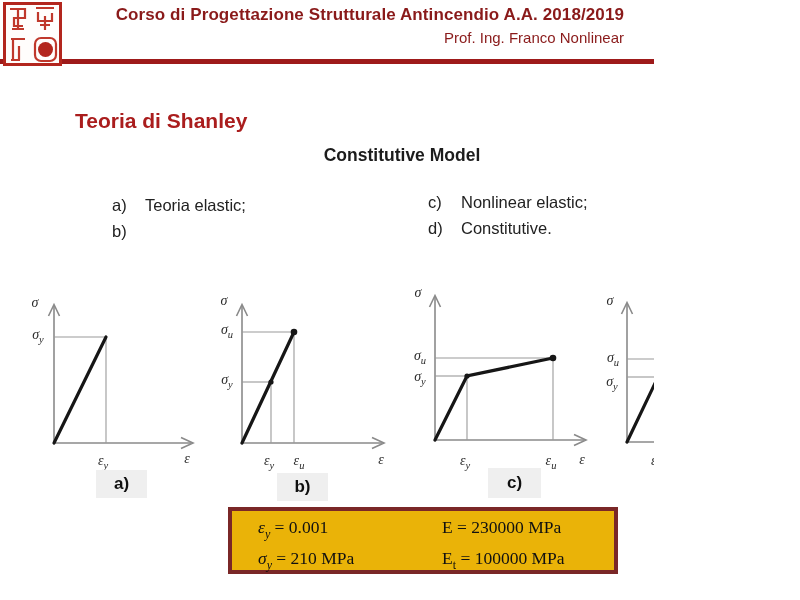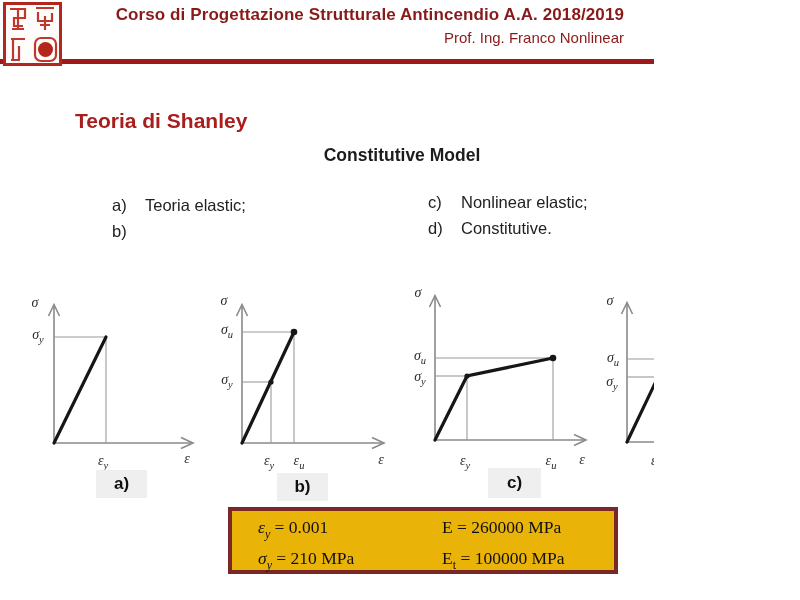--- a/index.html
+++ b/index.html
@@ -192,20 +192,20 @@
   <div class="tagbox" style="left:277px; top:473px; width:51px; height:28px;">b)</div>
   <div class="tagbox" style="left:488px; top:468px; width:53px; height:30px;">c)</div>
   <div class="tagbox" style="left:665px; top:473px; width:52px; height:28px;">d)</div>
 
   <div class="vbox">
     <div class="vcol c1">
       <span class="vrow"><span class="gk">ε</span><sub>y</sub><span> = 0.001</span></span>
       <span class="vrow"><span class="gk">σ</span><sub>y</sub><span> = 210 MPa</span></span>
     </div>
     <div class="vcol c2">
-      <span class="vrow"><span class="up">E</span><sub></sub><span> = 260000 MPa</span></span>
+      <span class="vrow"><span class="up">E</span><sub></sub><span> = 230000 MPa</span></span>
       <span class="vrow"><span class="up">E</span><sub>t</sub><span> = 100000 MPa</span></span>
     </div>
   </div>
 
   <div class="pagenum">98</div>
 
 </div>
 
 </body></html>

